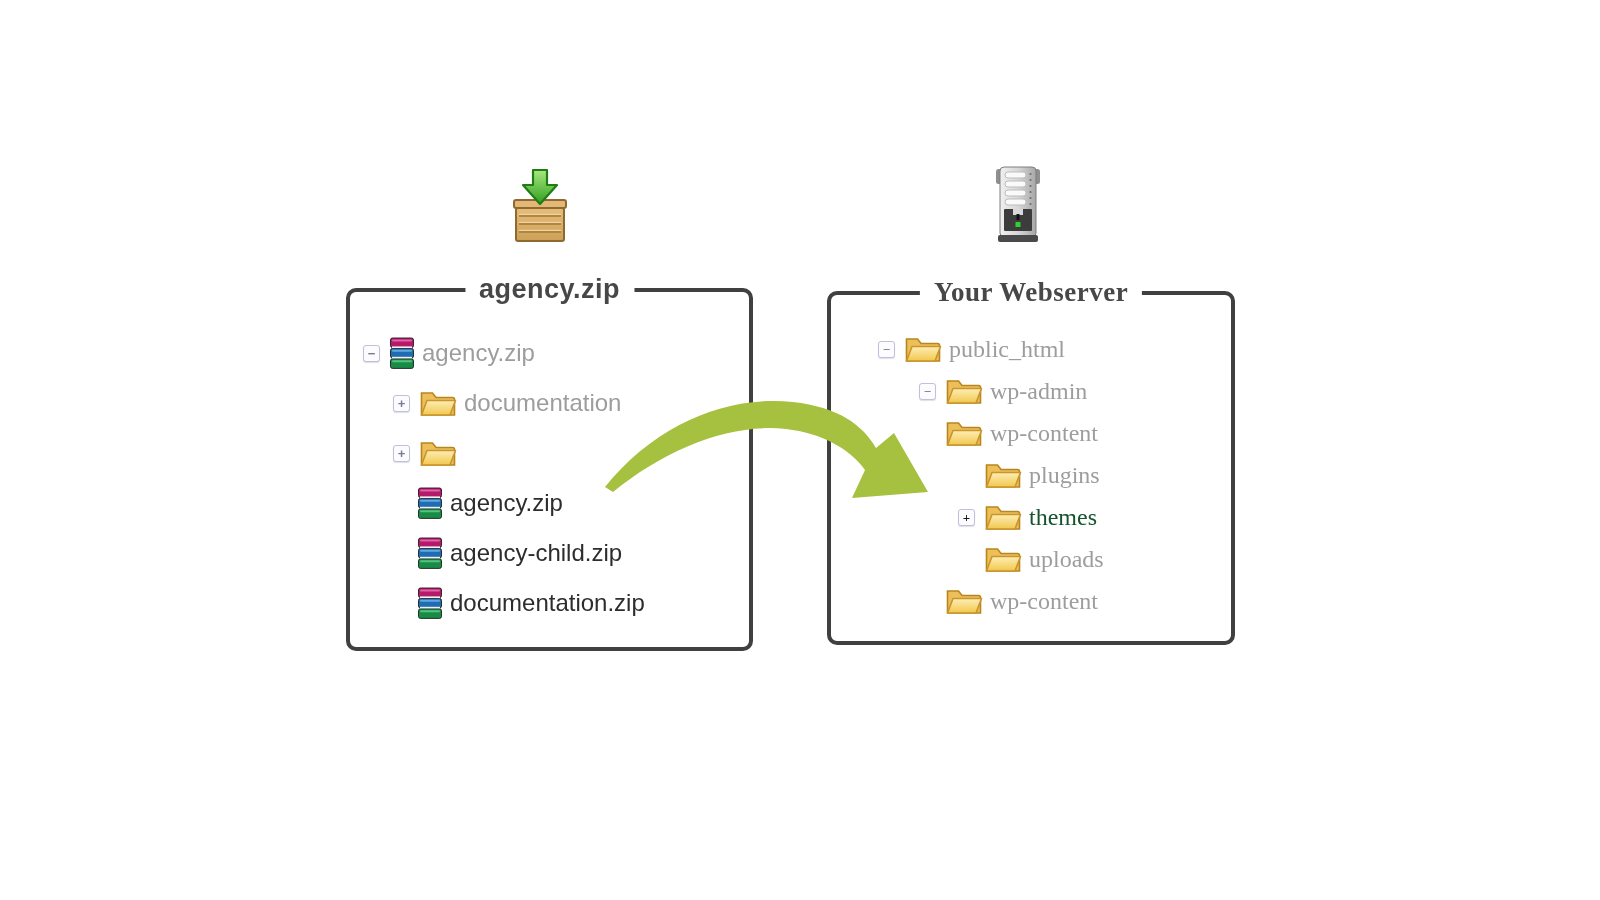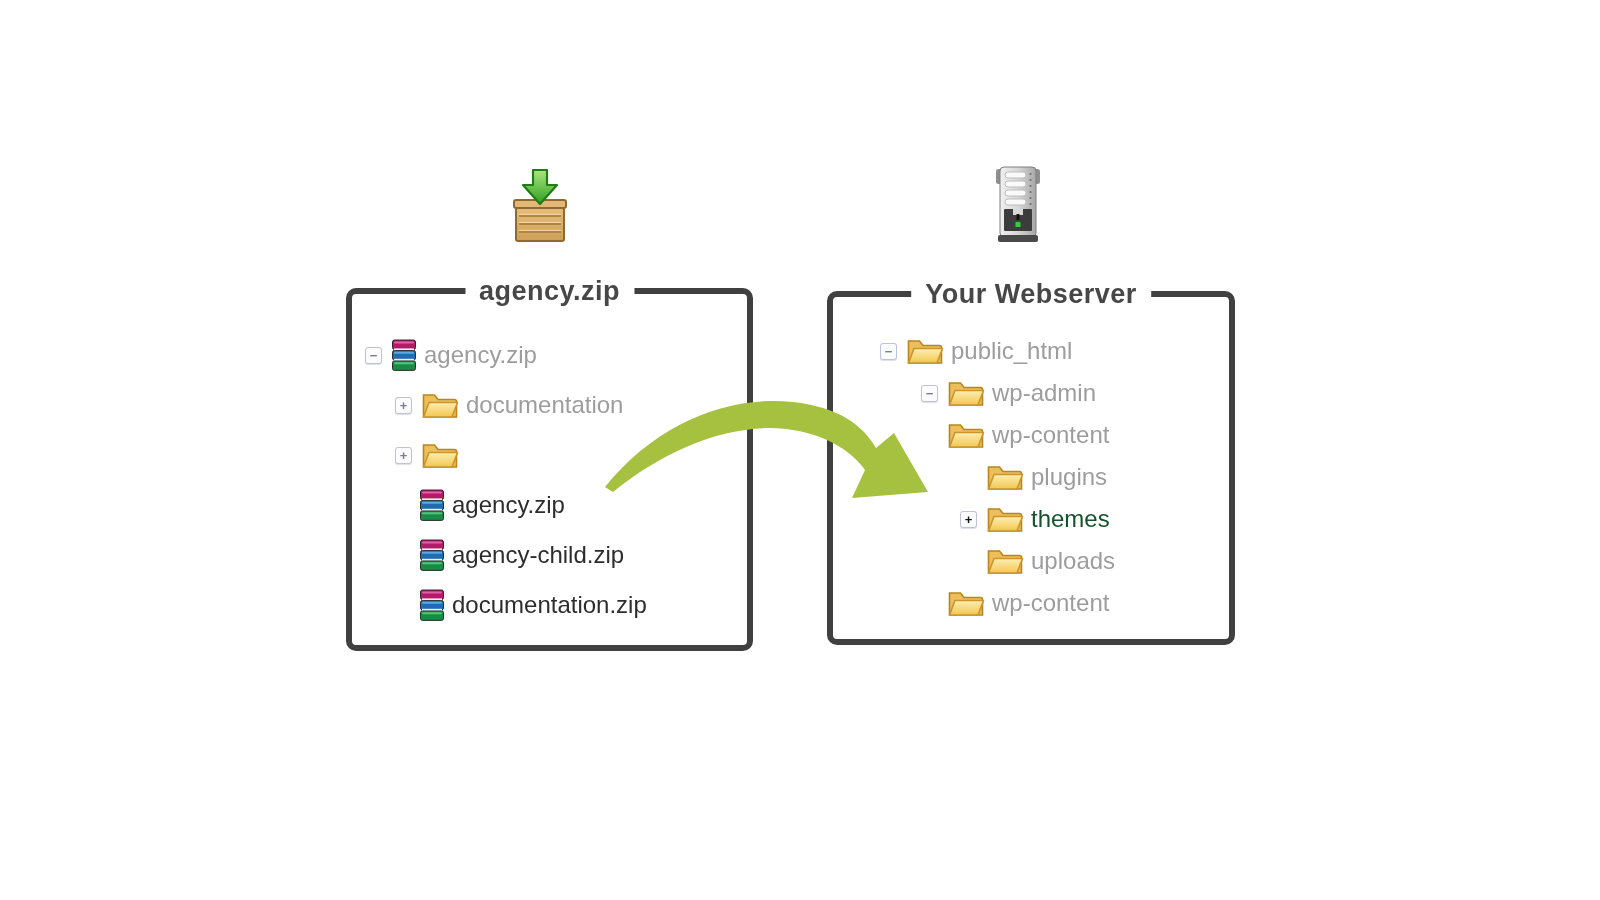--- a/index.html
+++ b/index.html
@@ -6,23 +6,23 @@
   body{width:1600px;height:900px;overflow:hidden;
        font-family:"Liberation Sans","DejaVu Sans",sans-serif;}
   .stage{position:relative;width:1600px;height:900px;background:#fff;}
 
   
   .top-icon{position:absolute;}
   .top-icon.box{left:506px;top:167px;}
   .top-icon.server{left:992px;top:165px;}
 
   
-  .panel{position:absolute;border:6px solid #404040;border-radius:10px;background:#fff;box-sizing:border-box;}
+  .panel{position:absolute;border:4px solid #404040;border-radius:10px;background:#fff;box-sizing:border-box;}
   .panel.left{left:346px;top:288px;width:407px;height:363px;}
-  .panel.right{left:827px;top:291px;width:408px;height:354px;}
+  .panel.right{left:827px;top:291px;width:408px;height:354px;font-family:Liberation Serif, serif;}
   .legend{position:absolute;top:-18px;left:50%;transform:translateX(-50%);
           background:#fff;padding:0 14px;white-space:nowrap;
           font-size:27px;font-weight:bold;color:#474747;letter-spacing:.5px;}
 
   
   .tree{position:absolute;left:0;top:0;right:0;}
   .panel.left  .tree{padding-top:36px;}
   .panel.right .tree{padding-top:33px;}
   .row{display:flex;align-items:center;box-sizing:border-box;}
   .panel.left  .row{height:50px;}

